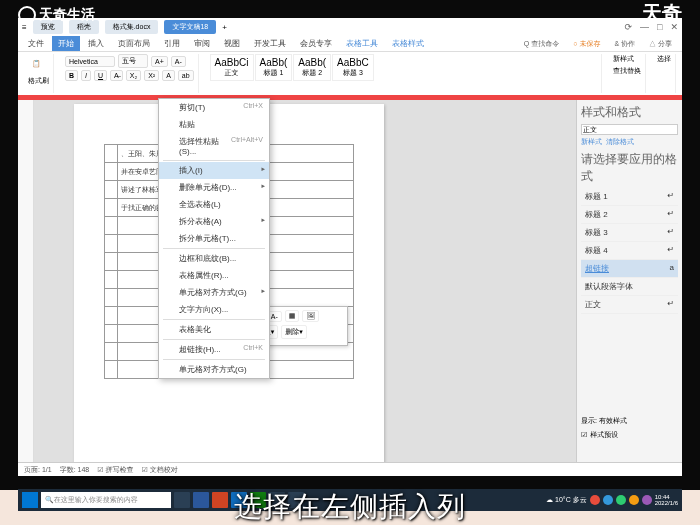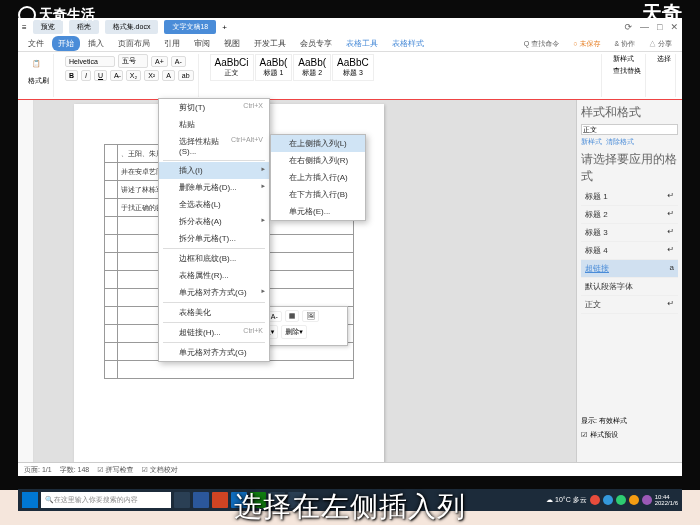--- a/index.html
+++ b/index.html
@@ -8,24 +8,24 @@
 .screen{position:absolute;inset:0;background:#e8e8e8}
 .titlebar{height:18px;background:#fff;display:flex;align-items:center;font-size:8px;padding:0 4px;gap:6px}
 .titlebar .tab{padding:2px 8px;background:#e0e8f0;border-radius:2px;font-size:7px}
 .titlebar .tab.active{background:#4a8cd8;color:#fff}
 .titlebar .wincontrols{margin-left:auto;display:flex;gap:8px;font-size:9px;color:#666}
 .logo-overlay{position:absolute;top:6px;left:18px;z-index:100;color:#fff;font-size:14px;font-weight:bold;display:flex;align-items:center;gap:3px}
 .logo-overlay::before{content:"";width:14px;height:14px;border:2px solid #fff;border-radius:50%}
 .top-right-overlay{position:absolute;top:0;right:18px;z-index:100;color:#fff;font-size:20px;font-weight:bold}
 .ribbon-tabs{height:16px;background:#fff;display:flex;align-items:center;font-size:8px;gap:2px;padding:0 4px;border-bottom:1px solid #ddd}
 .ribbon-tabs span{padding:2px 6px;color:#444}
-.ribbon-tabs span.active{background:#4a8cd8;color:#fff;border-radius:6px}
+.ribbon-tabs span.active{background:#4a8cd8;color:#fff;border-radius:0}
 .ribbon-tabs .spacer{flex:1}
 .ribbon-tabs .right{color:#666;font-size:7px}
-.ribbon{height:48px;background:#fff;display:flex;align-items:center;font-size:7px;padding:2px 6px;gap:7px;border-bottom:1px solid #ef4444}
+.ribbon{height:48px;background:#fff;display:flex;align-items:center;font-size:7px;padding:2px 6px;gap:7px;border-bottom:5px solid #ef4444}
 .ribbon-group{display:flex;flex-direction:column;gap:2px;padding:0 4px;border-right:1px solid #eee;height:100%}
 .ribbon-row{display:flex;gap:3px;align-items:center}
 .ribbon .btn{padding:1px 3px;border:1px solid #ddd;background:#fafafa;border-radius:2px;font-size:7px}
 .ribbon .big{padding:6px 4px;font-size:7px}
 .style-preview{padding:2px 4px;border:1px solid #eee;font-size:7px;display:flex;flex-direction:column;align-items:center}
 .style-preview .aa{font-size:10px}
 .workspace{position:absolute;top:82px;left:0;right:0;bottom:14px;background:#e0e0e0;display:flex}
 .ruler-left{width:16px;background:#f8f8f8;border-right:1px solid #ddd}
 .doc-area{flex:1;overflow:hidden;position:relative;background:#e0e0e0}
 .page{position:absolute;left:40px;top:4px;width:310px;height:420px;background:#fff;box-shadow:1px 1px 3px rgba(0,0,0,.2);padding:40px 30px}
@@ -289,43 +289,38 @@
   <div class="sep"></div>
   <div class="mi">
           <span>边框和底纹(B)...</span>
         </div>
   <div class="mi">
           <span>表格属性(R)...</span>
         </div>
   <div class="mi arrow">
           <span>单元格对齐方式(G)</span>
         </div>
+  <div class="mi">
+          <span>文字方向(X)...</span>
+        </div>
   <div class="sep"></div>
   <div class="mi">
           <span>表格美化</span>
         </div>
   <div class="sep"></div>
   <div class="mi">
           <span>超链接(H)...</span>
           <span class="sc">Ctrl+K</span>
         </div>
   <div class="sep"></div>
   <div class="mi">
           <span>单元格对齐方式(G)</span>
         </div>
 </div>
 
-<div class="submenu">
-  <div class="mi hover">在上侧插入列(L)</div>
-  <div class="mi">在右侧插入列(R)</div>
-  <div class="mi">在上方插入行(A)</div>
-  <div class="mi">在下方插入行(B)</div>
-  <div class="sep"></div>
-  <div class="mi">单元格(E)...</div>
-</div>
 
 <div class="mini-toolbar">
   <div class="mrow">
     <span class="mb" style="width:44px">Helvetica</span>
     <span class="mb" style="width:26px">五号</span>
     <span class="mb">A+</span>
     <span class="mb">A-</span>
     <span class="mb">▦</span>
     <span class="mb">🖼</span>
   </div>

